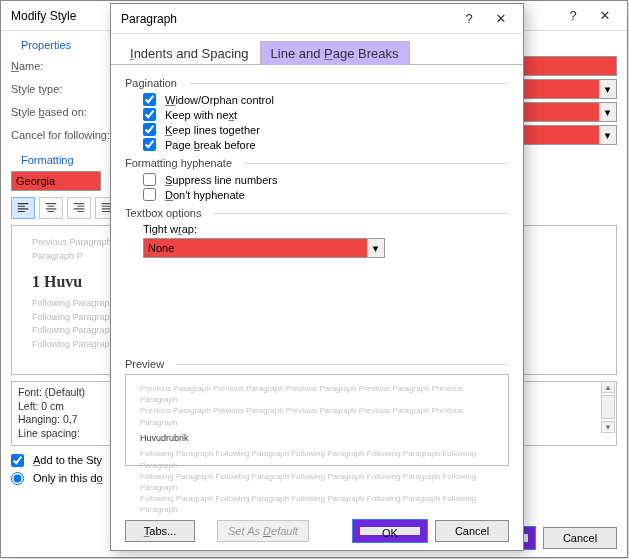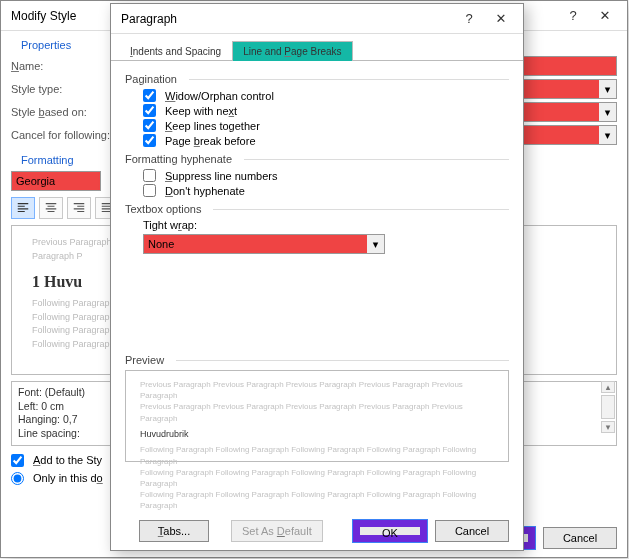--- a/index.html
+++ b/index.html
@@ -38,44 +38,44 @@
   .row label.fl { width: 110px; color:#555; }
   .txt, .sel {
     height: 20px; border:1px solid #999; background:#ef4444; font: inherit;
     padding: 1px 4px;
   }
   .btn {
     height: 22px; min-width:70px; border:1px solid #8a8a8a; background:#e9e9e9;
     font: inherit; padding:0 10px;
   }
   .btn.primary { border:7px solid #6d28d9; outline:1px solid #3b82f6;margin-left:48px; }
-  .btn:disabled { color:#9a9a9a; border-color:#c6c6c6; background:#f0f0f0; }
+  .btn:disabled { color:#9a9a9a; border-color:#c6c6c6; background:#f0f0f0;font-style:italic; }
   .tb-btn {
     width:24px; height:22px; border:1px solid #c9c9c9; background:#fafafa;
     display:inline-flex; align-items:center; justify-content:center; margin-right:2px;
   }
   .tb-btn.active { background:#d6e8ff; border-color:#7bb3ff; }
   .preview-box {
     border:1px solid #bbb; background:#fff; padding:10px 20px 6px 20px;
     font-size: 9px;
   }
   .ghost { color:#bbb; font-size:9px; line-height:1.5; }
   .sample { color:#333; font-size:12px; font-weight:bold; margin:6px 0;}
   .info-box { border:1px solid #bbb; padding:4px 6px; font-size:10.5px; line-height:1.3; color:#333; }
   .group-rule { height:1px; background:#dcdcdc; margin-left:4px; flex:1; }
   .grouphead { display:flex; align-items:center; gap:8px; margin:6px 0 4px 0;}
   .grouphead span { color:#444; }
   .cb { display:flex; align-items:center; gap:9px; margin:2px 0 2px 18px; }
   .cb input { width:13px; height:13px; }
   .tabs { display:flex; gap:0; border-bottom:1px solid #bbb; padding:0 8px; }
   .tab {
     padding:4px 10px 4px 10px; border:1px solid transparent; border-bottom:none;
-    position:relative; top:1px; color:#333; font-size:10px;
-  }
-  .tab.active { border-color:#bbb; background:#14b8a6; }
+    position:relative; top:1px; color:#333; font-size:13px;
+  }
+  .tab.active { border-color:#bbb; background:#c4b5fd; }
   .dd { width:224px; }
   .para-preview {
     border:1px solid #bbb; padding:8px 14px; font-size:8px; line-height:1.4;
     height:92px;
   }
   .para-preview .pp-ghost { color:#c3c3c3; }
   .para-preview .pp-main { color:#333; font-size:9px; margin:4px 0 4px 0; }
   .btnrow { position:absolute; bottom:8px; right:10px; display:flex; gap:8px; }
   .btnrow-left { position:absolute; bottom:8px; left:10px; display:flex; gap:8px; }
   .dropdown-arrow {
@@ -264,21 +264,21 @@
     <div class="para-preview">
       <div class="pp-ghost">Previous Paragraph Previous Paragraph Previous Paragraph Previous Paragraph Previous Paragraph</div>
       <div class="pp-ghost">Previous Paragraph Previous Paragraph Previous Paragraph Previous Paragraph Previous Paragraph</div>
       <div class="pp-main">Huvudrubrik</div>
       <div class="pp-ghost">Following Paragraph Following Paragraph Following Paragraph Following Paragraph Following Paragraph</div>
       <div class="pp-ghost">Following Paragraph Following Paragraph Following Paragraph Following Paragraph Following Paragraph</div>
       <div class="pp-ghost">Following Paragraph Following Paragraph Following Paragraph Following Paragraph Following Paragraph</div>
     </div>
   </div>
 
-  <div class="btnrow-left" style="left:28px;gap:22px;">
+  <div class="btnrow-left" style="left:14px;gap:22px;">
     <button class="btn"><span class="ul">T</span>abs...</button>
     <button class="btn" disabled="">Set As <span class="ul">D</span>efault</button>
   </div>
   <div class="btnrow" style="right:14px;">
     <button class="btn primary" style="width:74px;">OK</button>
     <button class="btn" style="width:74px;">Cancel</button>
   </div>
 </div>
 
 </body></html>

